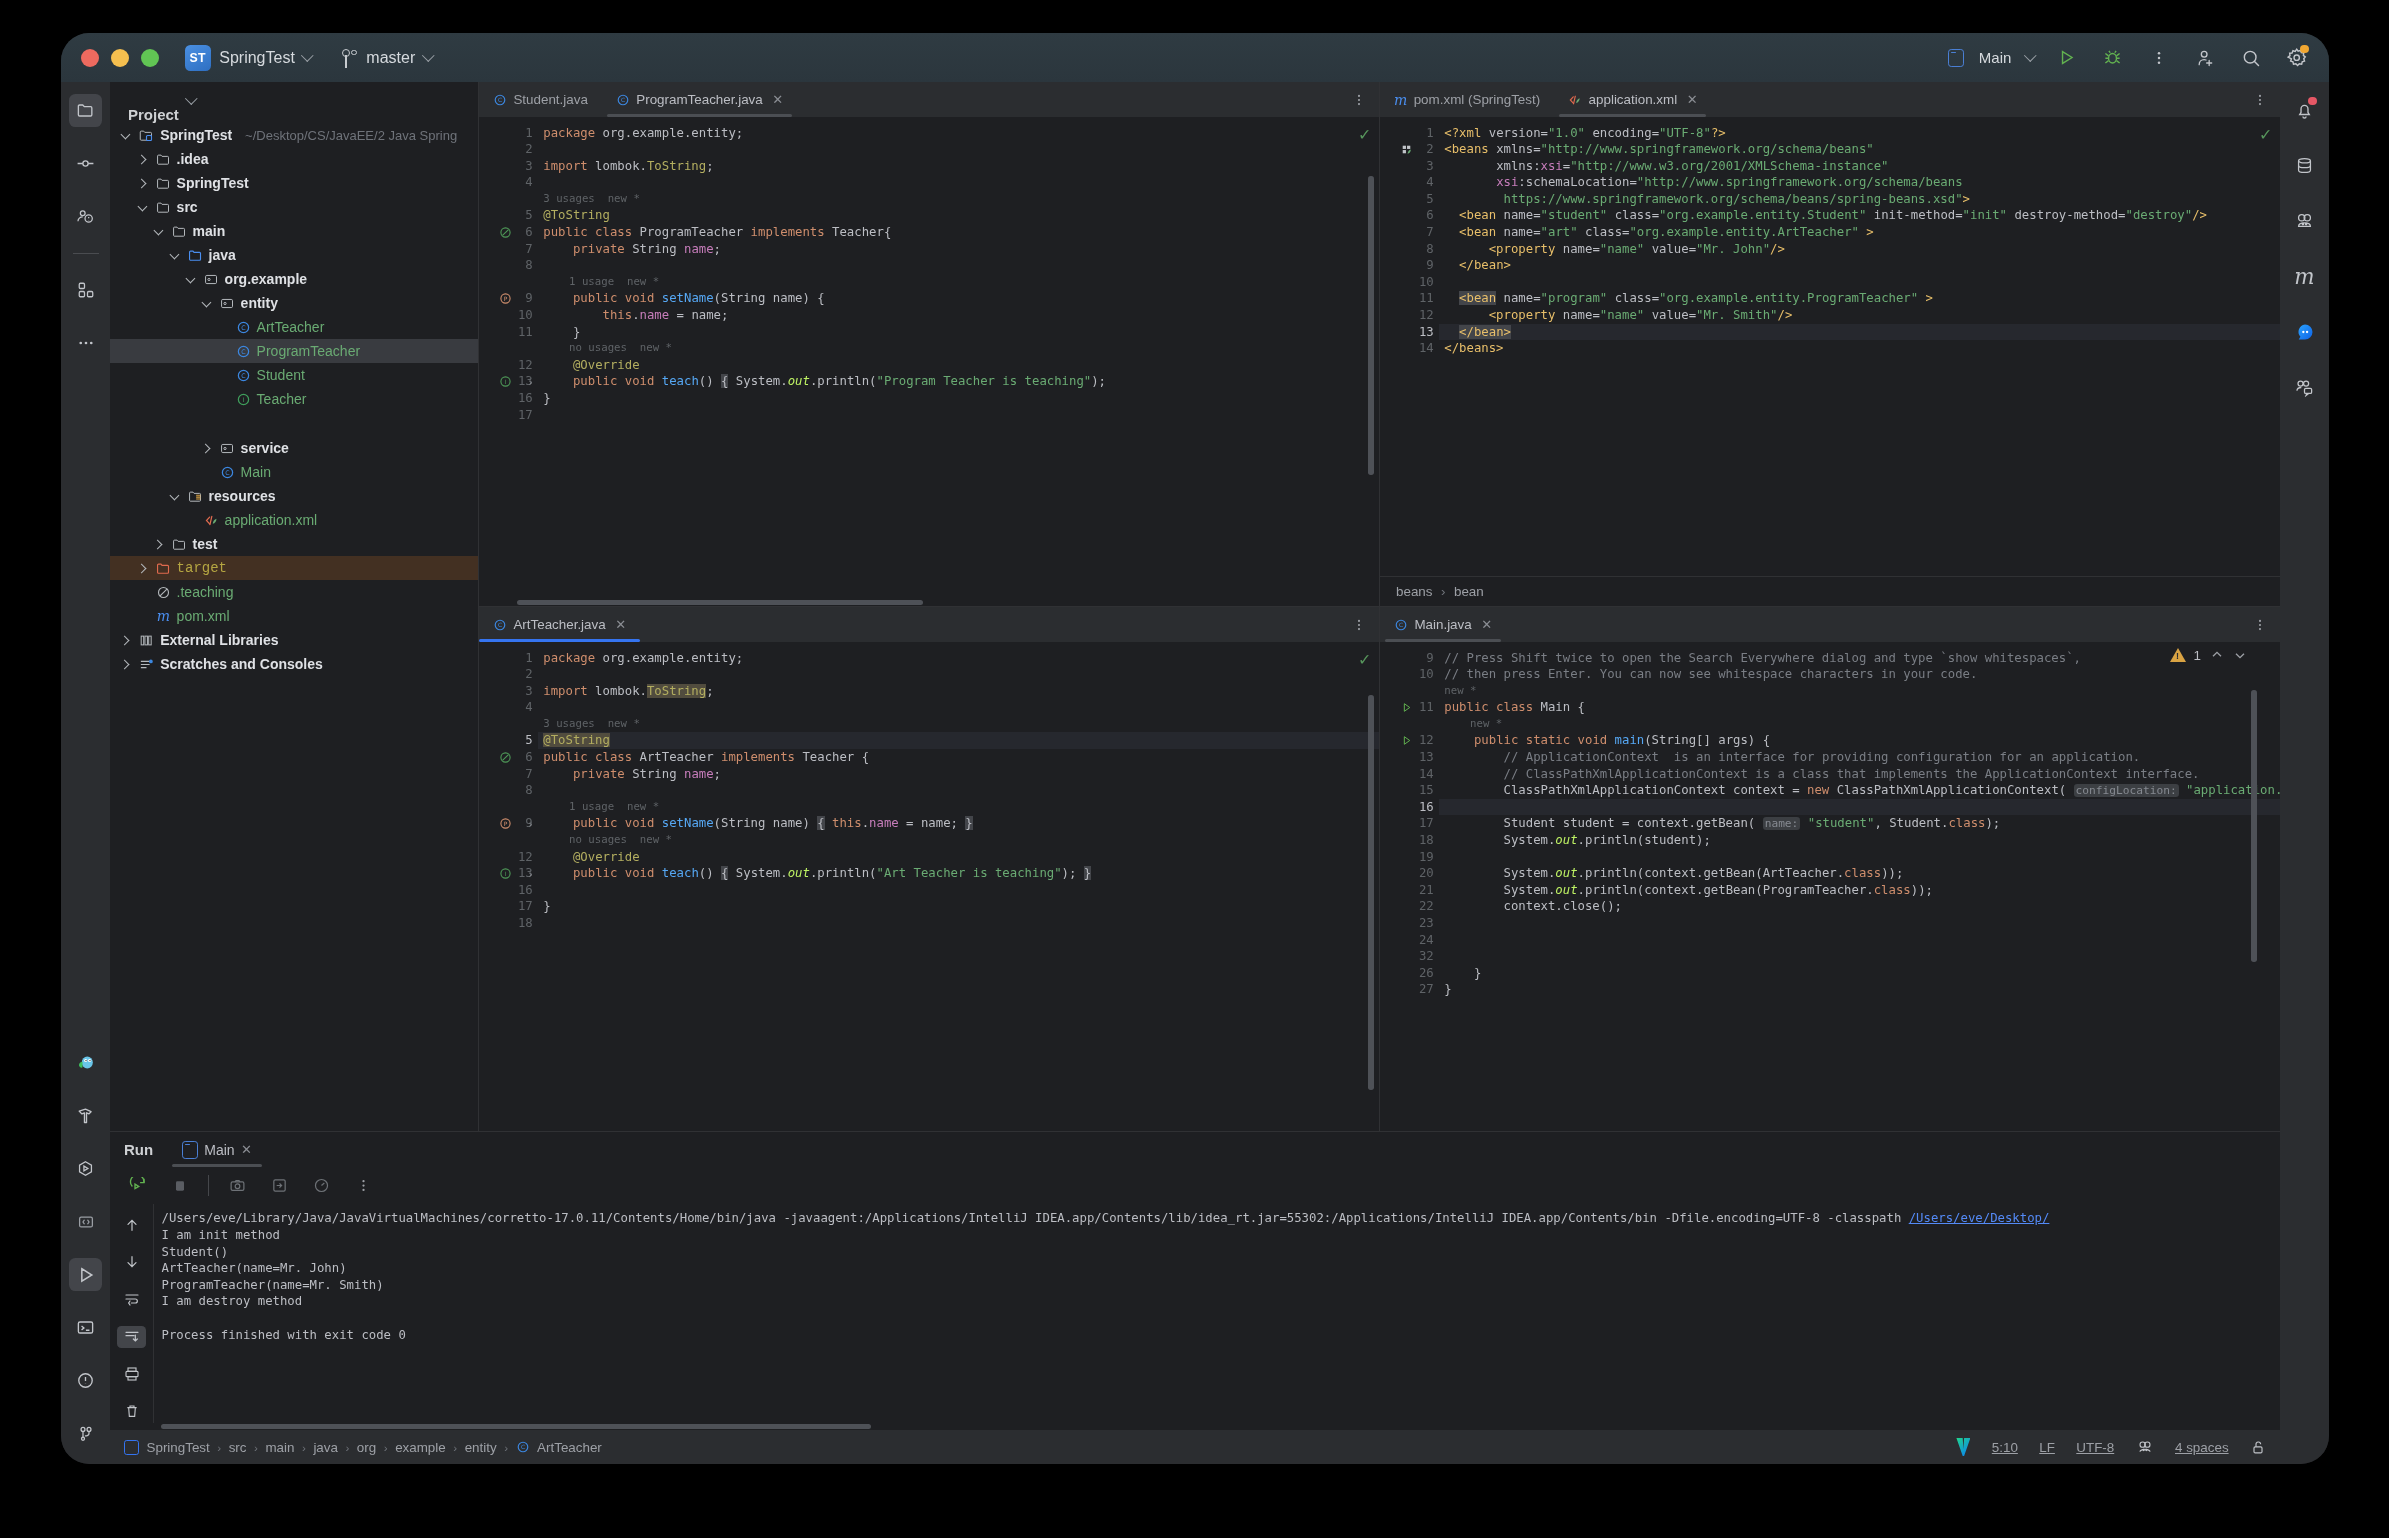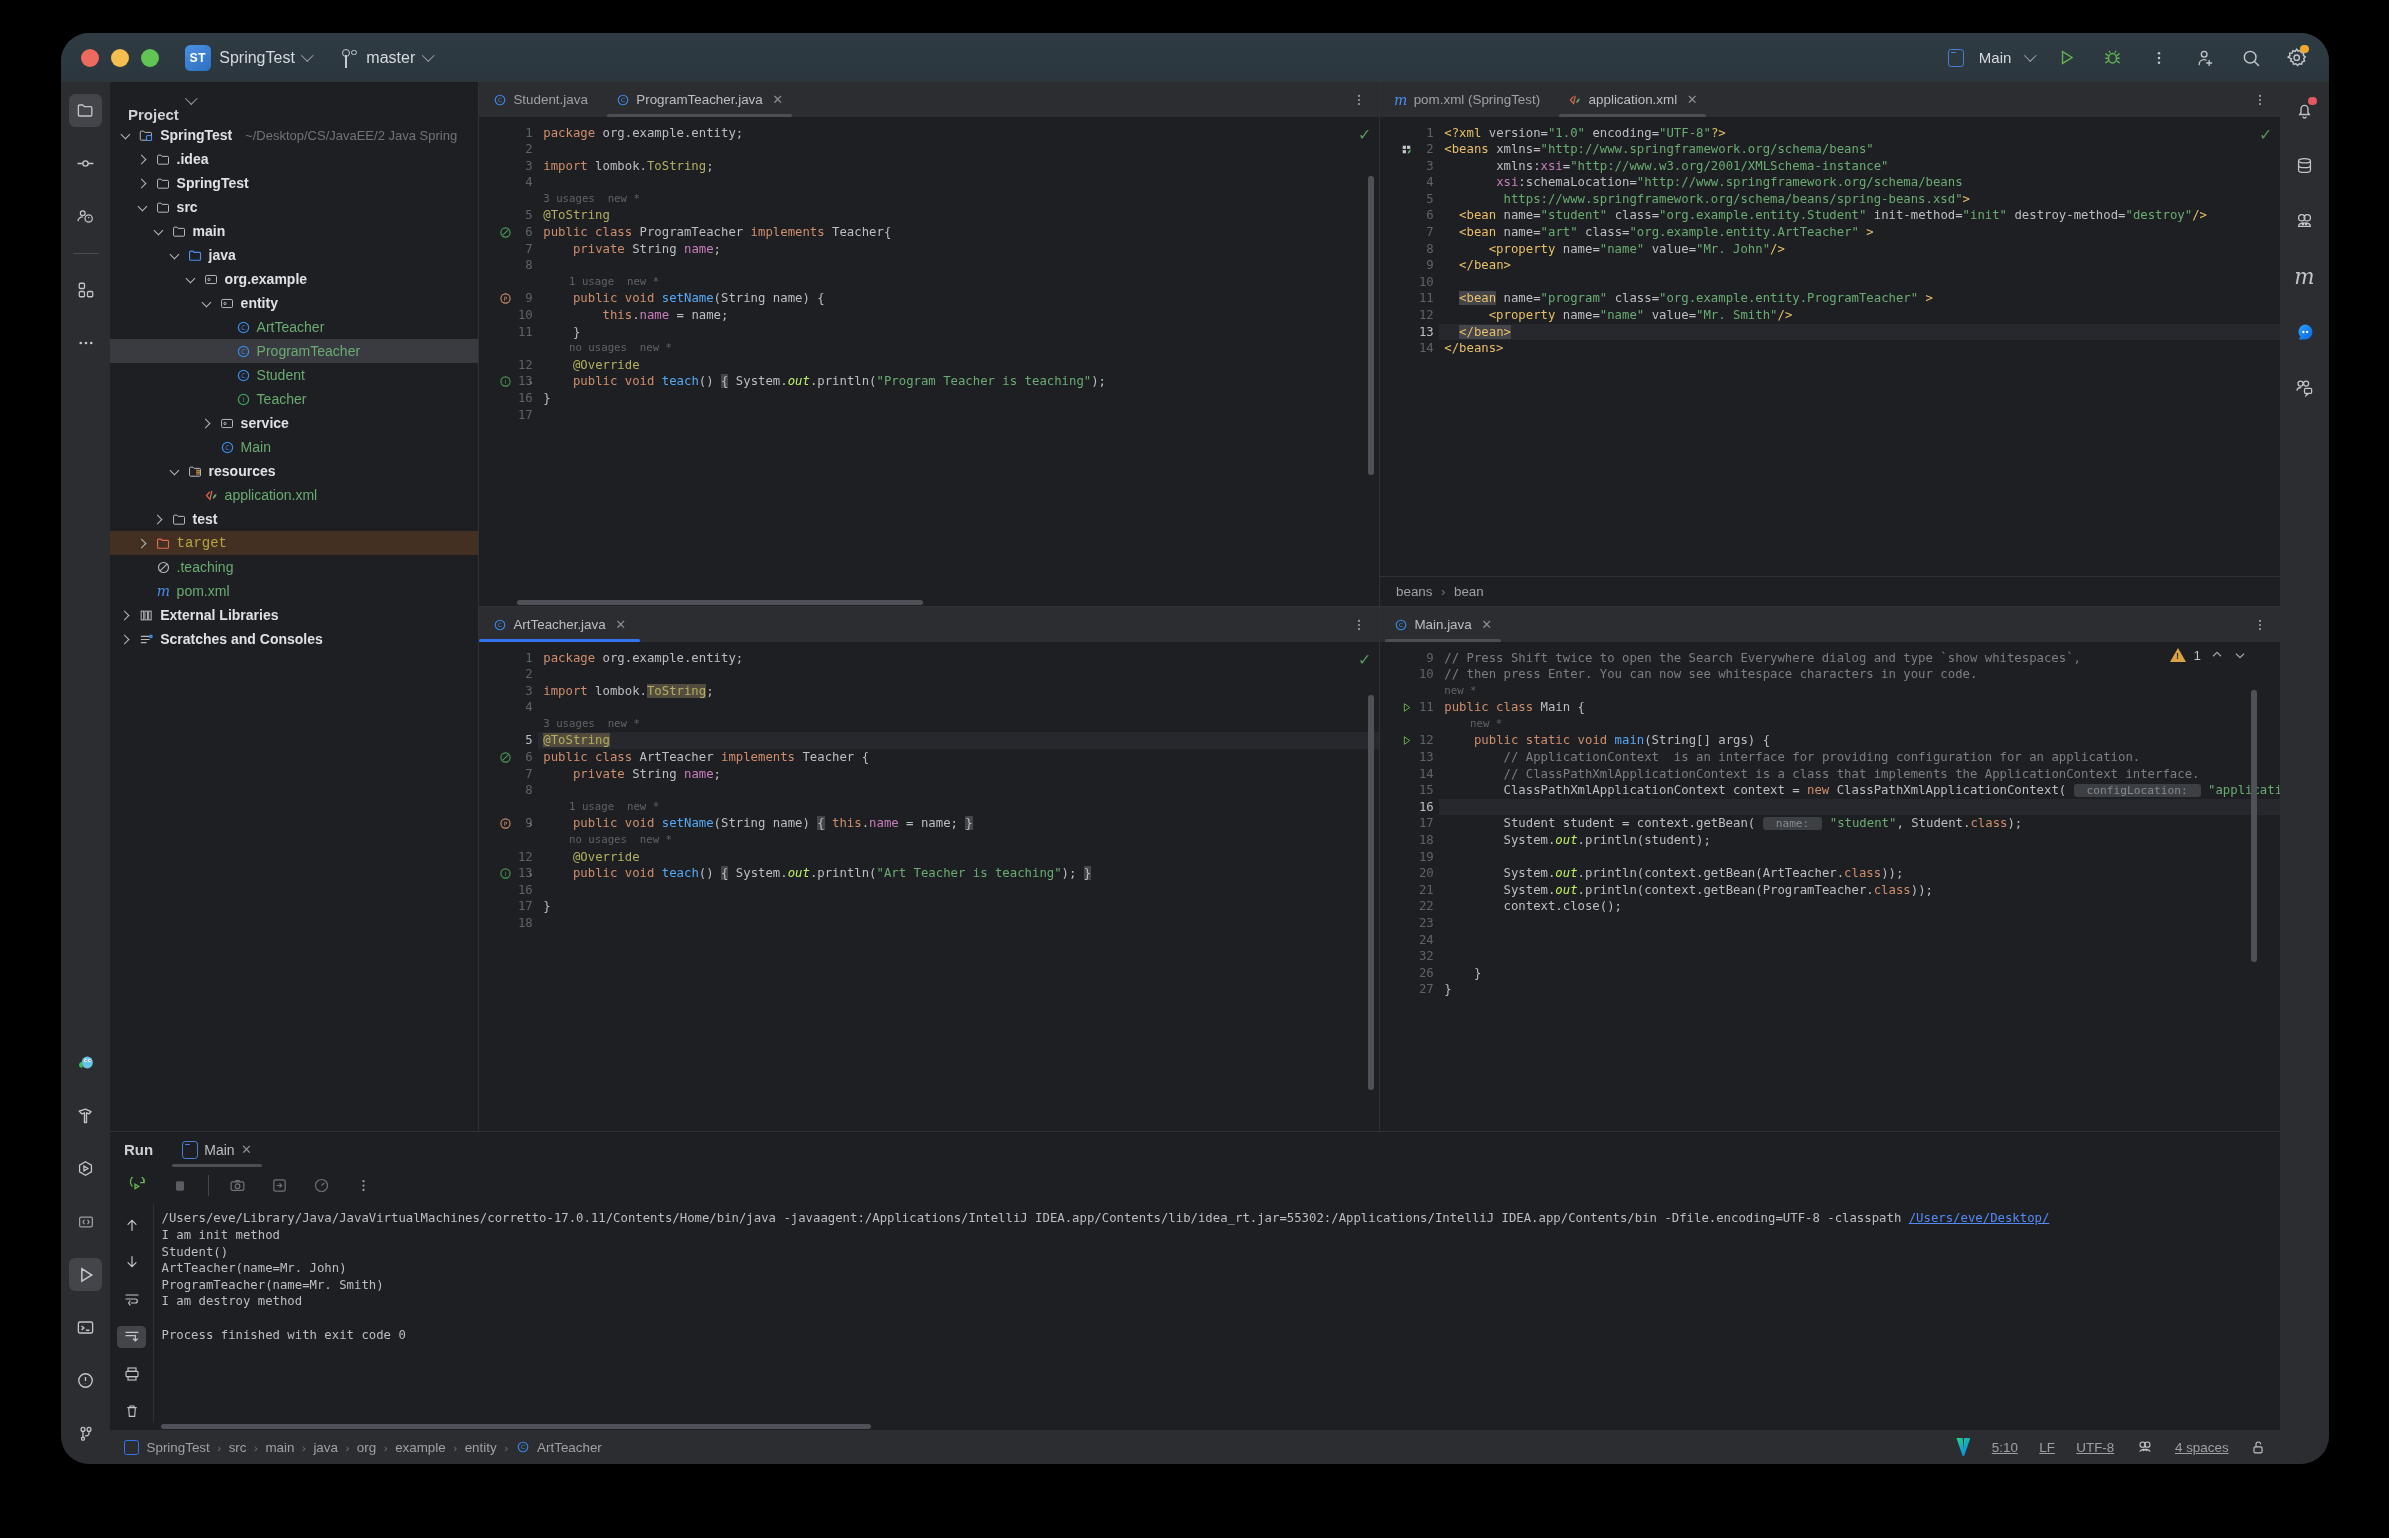--- a/index.html
+++ b/index.html
@@ -159,21 +159,21 @@
   .str { color: #6aab73; }
   .cmt { color: #7a7e85; }
   .anno { color: #b3ae60; }
   .fld { color: #c77dbb; }
   .mth { color: #56a8f5; }
   .tagn { color: #e8bf6a; }
   .attr { color: #bcbec4; }
   .attrv { color: #6aab73; }
   .xsi { color: #c77dbb; }
   .ital { font-style: italic; color: #bef264; }
-  .param-hint { background:#3c3f43; color:#868a91; border-radius:3.2px; padding: 0 13px; font-size: 11.2px;}
+  .param-hint { background:#3c3f43; color:#868a91; border-radius:3.2px; padding: 0 2px; font-size: 11.2px;}
   .selbg { background: #43454a; }
   .occbg { background: #514c3e; }
   .ok-check { position:absolute; right: 7.5px; top: 7.5px; color:#57965c; font-size: 16px; }
   .vscroll { position:absolute; right: 5.3px; width: 5.3px; background:#4e5157; border-radius:2.7px;}
 
   .breadcrumb-xml {
     height: 30px; display: flex; align-items:center; padding: 0 16px; gap: 8.5px;
     background: #1e1f22; border-top: 1.1px solid #303134; color:#9da0a6; font-size: 13.4px;
   }
   .warnbar { position: absolute; right: 32px; top: 40px; display: flex; align-items: center; gap: 7.5px; z-index: 5;}
@@ -508,21 +508,21 @@
                 <div class="tnode" style="padding-left: 106px;">
                   <span class="arrow "></span>
                   <span class="ico">
                     <svg width="15" height="15" viewBox="0 0 24 24" style="font-size:26px">
                       <circle cx="12" cy="12" r="8.2" fill="none" stroke="#3f9e5c" stroke-width="2"></circle>
                       <text x="12" y="16" font-size="10" fill="#3f9e5c" text-anchor="middle" font-family="DejaVu Sans">I</text>
                     </svg>
                   </span>
                   <span class="tlabel green">Teacher</span>
                 </div>
-                <div class="tnode" style="padding-left: 90px;">
+                <div class="tnode" style="padding-left: 90px; margin-top: 25px;">
                   <span class="arrow closed"></span>
                   <span class="ico">
                     <svg width="15" height="15" viewBox="0 0 24 24">
                       <rect x="2.5" y="5.5" width="17.5" height="13" rx="2" fill="none" stroke="#b4b8bc" stroke-width="1.6"></rect>
                       <circle cx="8" cy="12" r="1.8" fill="none" stroke="#b4b8bc" stroke-width="1.6"></circle>
                     </svg>
                   </span>
                   <span class="tlabel bold">service</span>
                 </div>
                 <div class="tnode" style="padding-left: 90px;">

